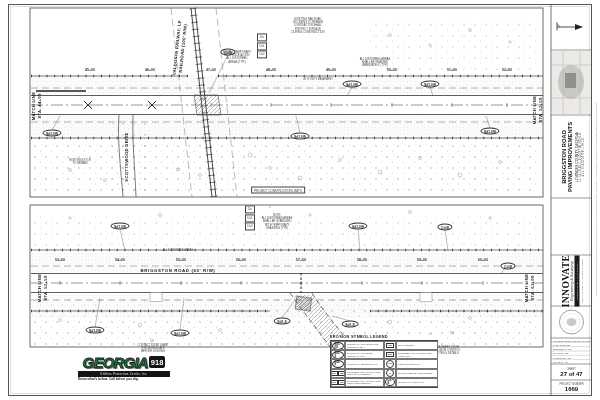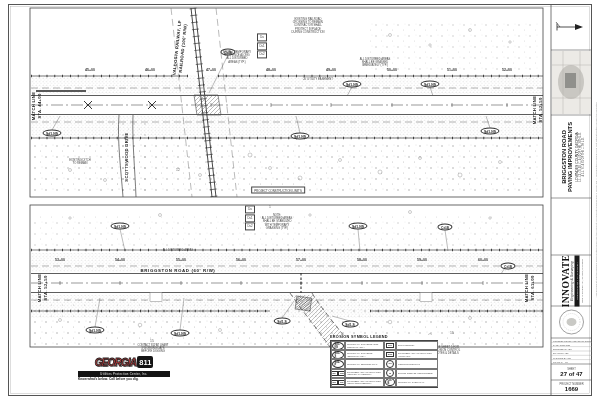--- a/index.html
+++ b/index.html
@@ -28,21 +28,21 @@
   .lg-cell{border:0.3px solid #777;display:flex;align-items:center;justify-content:center;overflow:hidden;}
   .lg-desc{font-size:2.1px;line-height:1.1;color:#555;justify-content:flex-start;padding-left:1px;
            white-space:normal;text-align:left;}
   .s-oval{border:0.4px solid #333;border-radius:50%;padding:0 1.5px;font-size:2.6px;font-weight:600;}
   .s-box{border:0.4px solid #333;padding:0 1px;font-size:2.5px;font-weight:600;margin:0 .3px;}
   .s-circle{border:0.4px solid #333;border-radius:50%;width:6px;height:6px;font-size:2.4px;font-weight:600;
             display:flex;align-items:center;justify-content:center;}
   
   #g811{position:absolute;left:78px;top:353px;width:92px;}
   .g-row{display:flex;align-items:center;justify-content:center;height:18px;}
-  .g-name{font-weight:bold;font-style:italic;font-size:10px;letter-spacing:-0.8px;color:#ef4444;
+  .g-name{font-weight:bold;font-style:italic;font-size:15px;letter-spacing:-0.8px;color:#15803d;
           -webkit-text-stroke:0.8px #1c1c1c;text-shadow:1.2px 1.4px 0 #8a8a8a;}
   .g-num{margin-left:1px;background:#141414;color:#fff;font-weight:bold;font-size:7.5px;
          border-radius:2px;padding:1.5px 2px;text-shadow:none;}
   .g-bar{background:#141414;color:#f0f0f0;font-size:2.8px;text-align:center;padding:0.8px 0;letter-spacing:.3px;}
   .g-tag{font-size:3.2px;font-weight:bold;text-align:left;margin-top:0.8px;color:#222;}
   
   .rot{position:absolute;transform:rotate(-90deg);display:flex;flex-direction:column;
        align-items:center;justify-content:center;text-align:center;}
   .tb-title{left:530.5px;top:136.5px;width:83px;height:40px;}
   .t-big{font-size:5.8px;font-weight:bold;line-height:1.15;color:#111;}
@@ -401,21 +401,21 @@
             <span class="s-oval">Cd-B</span>
           </div>
           <div class="lg-cell lg-desc">TEMPORARY CHECK DAM</div>
         </div>
       </div>
   </div>
 
   <div id="g811">
     <div class="g-row">
       <span class="g-name">GEORGIA</span>
-      <span class="g-num">811</span>
+      <span class="g-num">918</span>
     </div>
     <div class="g-bar">Utilities Protection Center, Inc.</div>
     <div class="g-tag">Know what's below. Call before you dig.</div>
   </div>
 
   <div class="rot tb-title">
     <div class="t-big">BRIGGSTON ROAD</div>
     <div class="t-big">PAVING IMPROVEMENTS</div>
     <div class="t-med">LOWNDES COUNTY, GEORGIA</div>
     <div class="t-sm">L.L. 45, 49, 50, 41 &amp; 40 OF THE 16TH L.D.</div>

